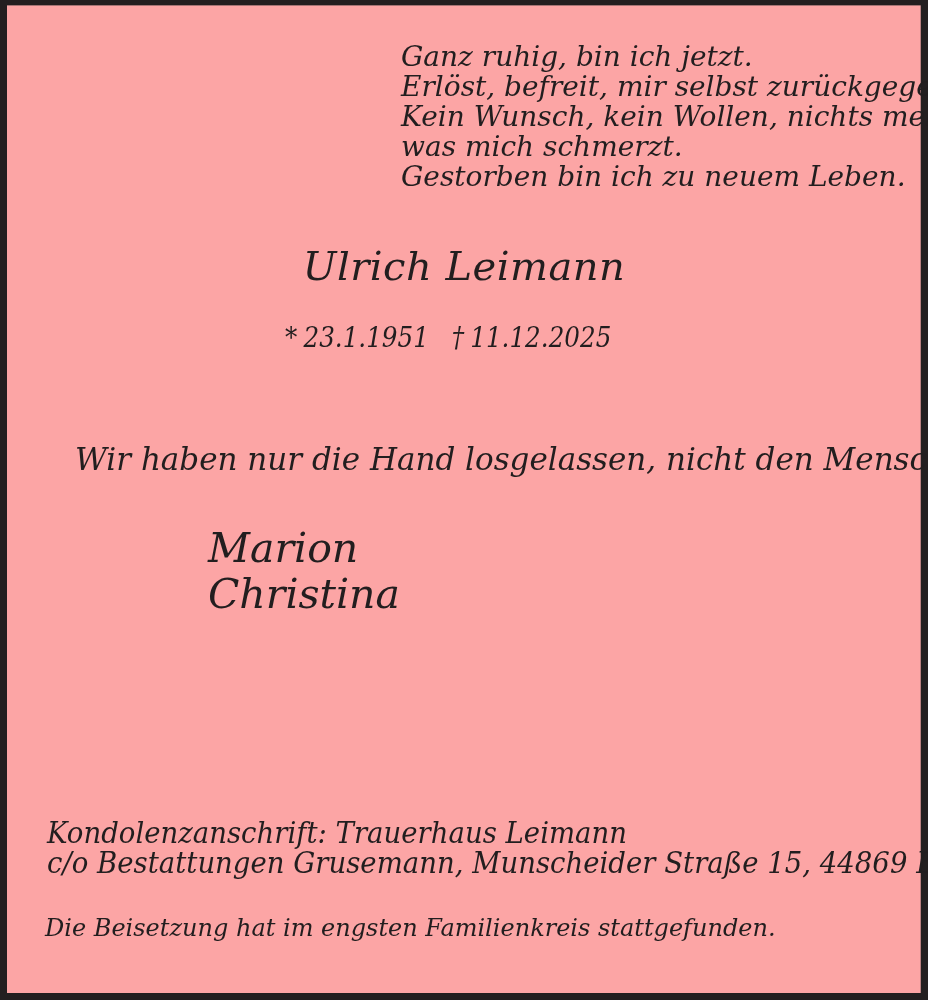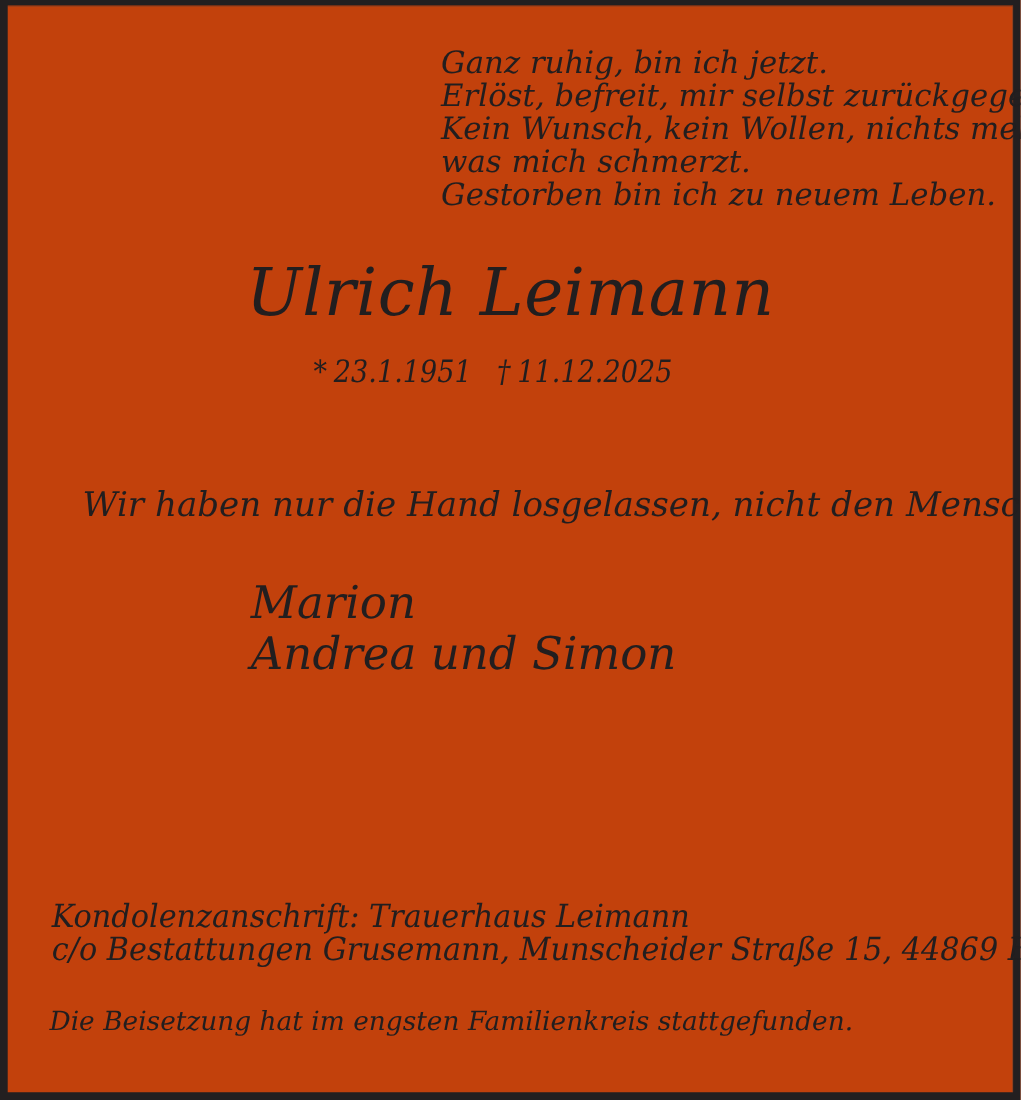--- a/index.html
+++ b/index.html
@@ -4,21 +4,21 @@
 <style>
   html, body {
     margin: 0;
     padding: 0;
     background: #ffffff;
   }
   .page {
     position: relative;
     width: 928px;
     height: 1000px;
-    background: #c2410c;
+    background: #fca5a5;
     overflow: hidden;
     font-family: "DejaVu Serif", serif;
     font-style: italic;
     color: #221e1f;
   }
   .frame {
     position: absolute;
     inset: 0;
     border-style: solid;
     border-color: #231f20;
@@ -32,21 +32,21 @@
     left: 401px;
     top: 42px;
     font-size: 28px;
     line-height: 30px;
   }
   .deceased-name {
     left: 0;
     right: 0;
     top: 234px;
     text-align: center;
-    font-size: 60px;
+    font-size: 40px;
     line-height: 64px;
     letter-spacing: 0.5px;
   }
   .dates {
     left: 285px;
     top: 321px;
     font-size: 28px;
     line-height: 34px;
     display: flex;
     gap: 26px;
@@ -58,21 +58,20 @@
     left: 75px;
     top: 442px;
     font-size: 31px;
     line-height: 34px;
   }
   .mourners {
     left: 208px;
     top: 525px;
     font-size: 41px;
     line-height: 46px;
-    margin-left: 20px;
   }
   .condolence {
     left: 47px;
     top: 818px;
     font-size: 29px;
     line-height: 30px;
     transform: scaleX(0.95);
     transform-origin: left top;
   }
   .burial {
@@ -100,21 +99,21 @@
 
   <div class="block dates">
     <span><span class="sym">*</span><span>23.1.1951</span></span>
     <span><span class="sym">†</span><span>11.12.2025</span></span>
   </div>
 
   <div class="block epigraph">Wir haben nur die Hand losgelassen, nicht den Menschen.</div>
 
   <div class="block mourners">
     <div>Marion</div>
-    <div>Andrea und Simon</div>
+    <div>Christina</div>
   </div>
 
   <div class="block condolence">
     <div>Kondolenzanschrift: Trauerhaus Leimann</div>
     <div>c/o Bestattungen Grusemann, Munscheider Straße 15, 44869 Bochum</div>
   </div>
 
   <div class="block burial">Die Beisetzung hat im engsten Familienkreis stattgefunden.</div>
 </div>
 

